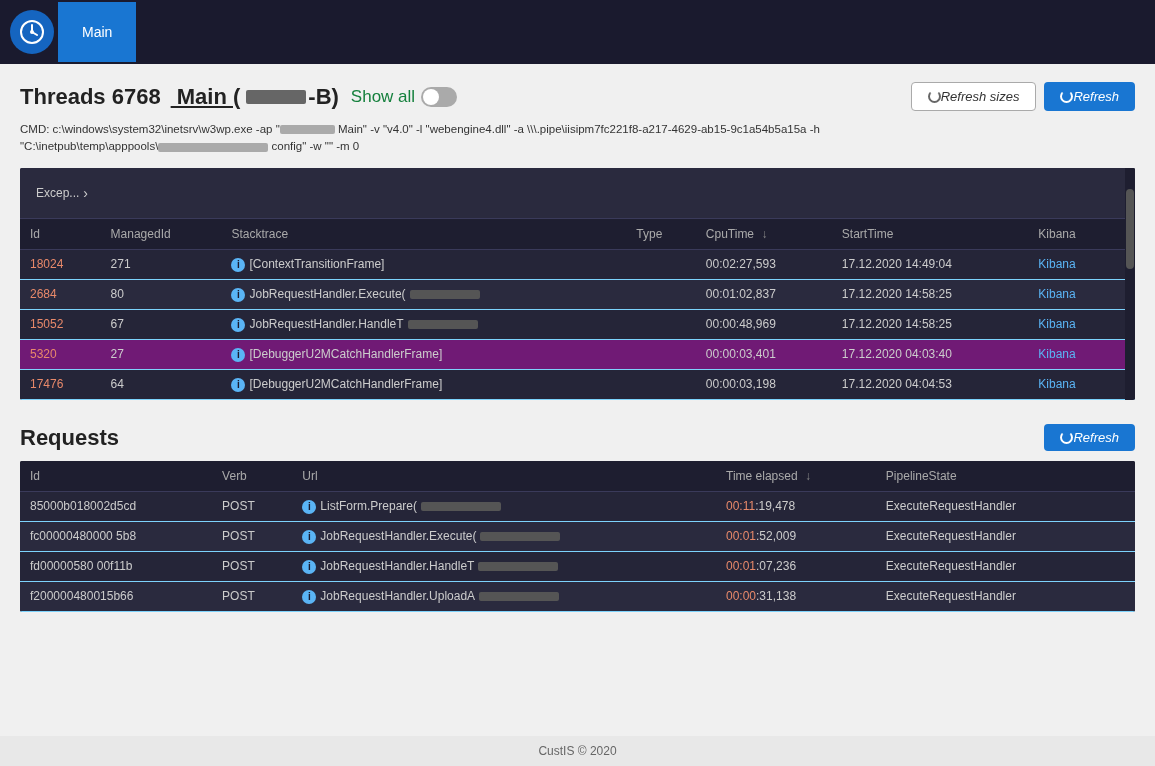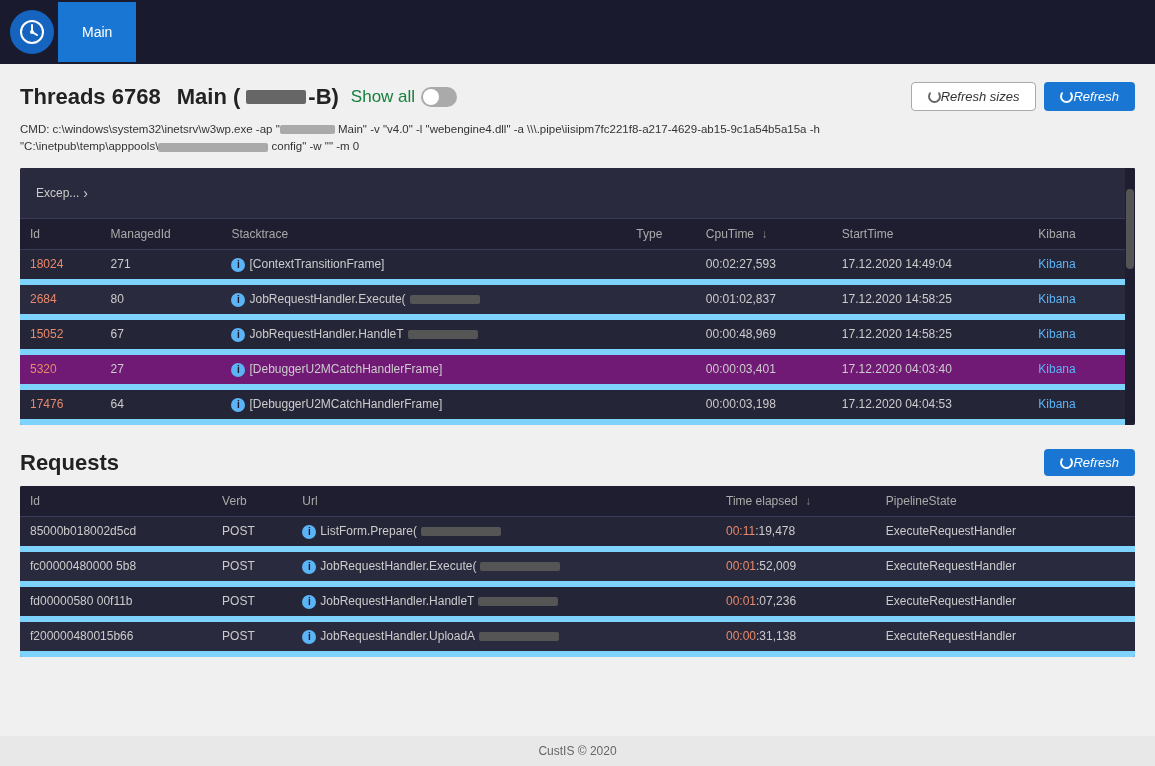--- a/index.html
+++ b/index.html
@@ -162,21 +162,21 @@
       text-align: left;
       border-bottom: 1px solid #3a3a5a;
       white-space: nowrap;
     }
     th .sort-arrow {
       display: inline-block;
       margin-left: 4px;
       color: #888;
     }
     tbody tr {
-      border-bottom: 6px solid #7dd3fc;
+      border-bottom: 1px solid #7dd3fc;
     }
     td {
       padding: 7px 10px;
       color: #ccc;
       font-size: 12px;
       white-space: nowrap;
     }
     .td-id {
       color: #e8896a;
     }
@@ -257,21 +257,21 @@
       <circle cx="13" cy="13" r="2" fill="#fff"></circle>
     </svg>
   </div>
   <div class="nav-tab">Main</div>
 </div>
 
 <div class="main-content">
 
   <div class="section-header">
     <span class="section-title">Threads 6768</span>
-    <span style="font-size:22px;font-weight:700;color:#222;margin-right:4px;">&nbsp;Main (</span>
+    <span style="font-size:22px;font-weight:700;color:#222;margin-right:4px;text-decoration:underline;">&nbsp;Main (</span>
     <span style="display:inline-block;background:#666;width:60px;height:14px;border-radius:2px;vertical-align:middle;margin:0 2px;"></span>
     <span style="font-size:22px;font-weight:700;color:#222;">-B)</span>
     <span class="show-all-label" style="margin-left:12px;">Show all</span>
     <div class="toggle-switch"></div>
     <div class="btn-group">
       <button class="btn btn-outline">
         <span style="display:inline-block;width:13px;height:13px;border:2px solid #666;border-radius:50%;border-top-color:transparent;"></span>
         <span>Refresh sizes</span>
       </button>
       <button class="btn btn-primary">

